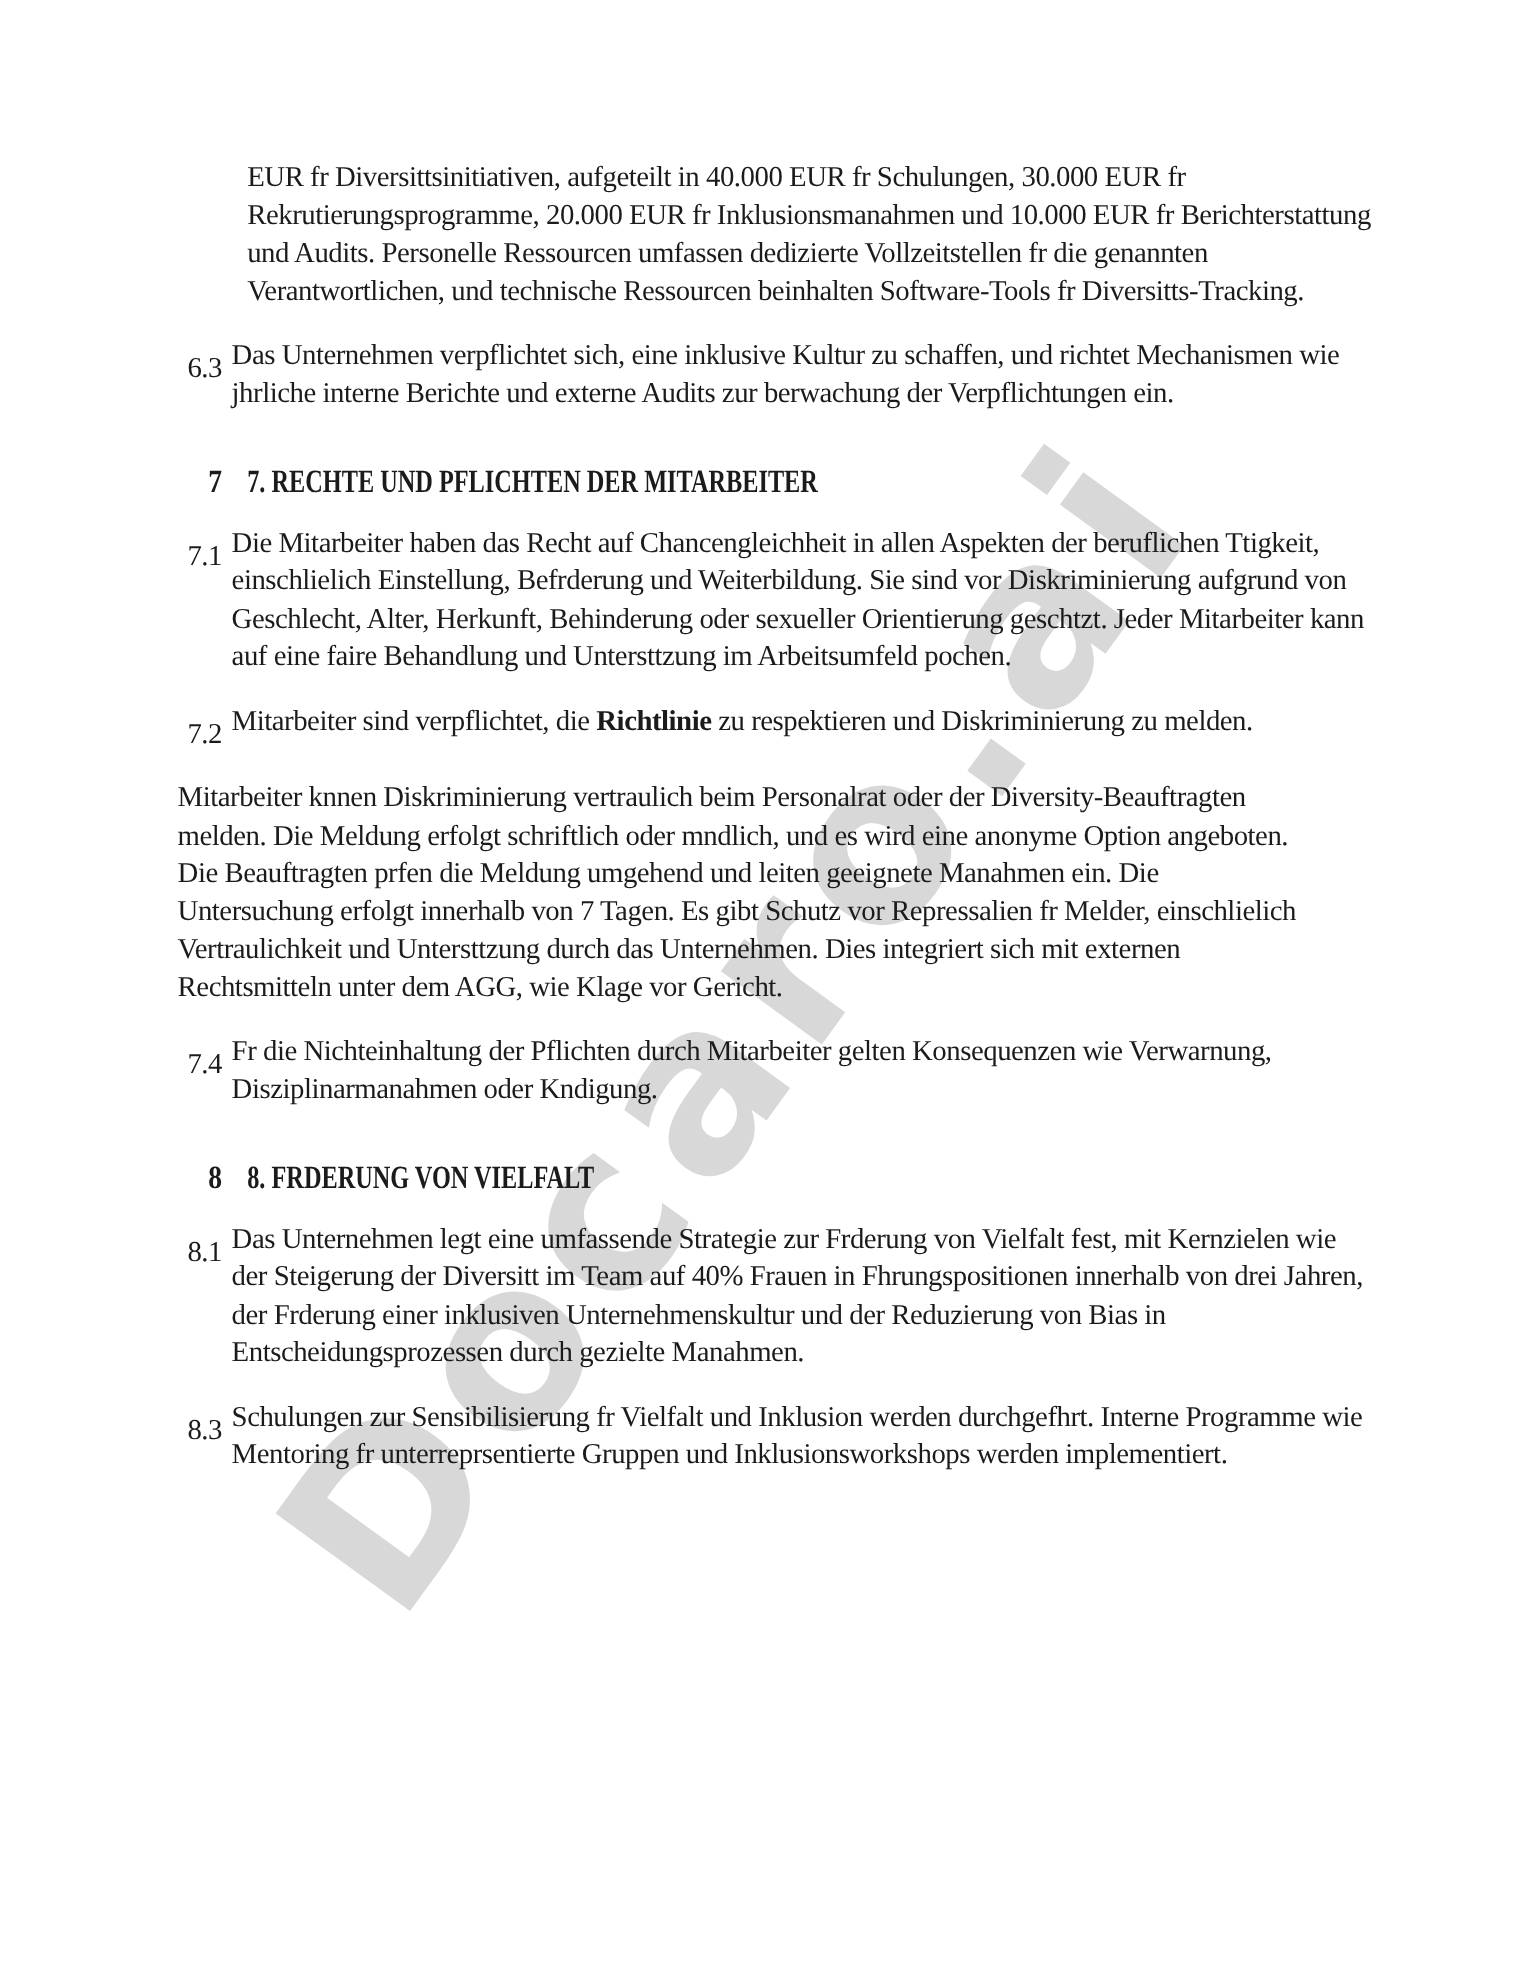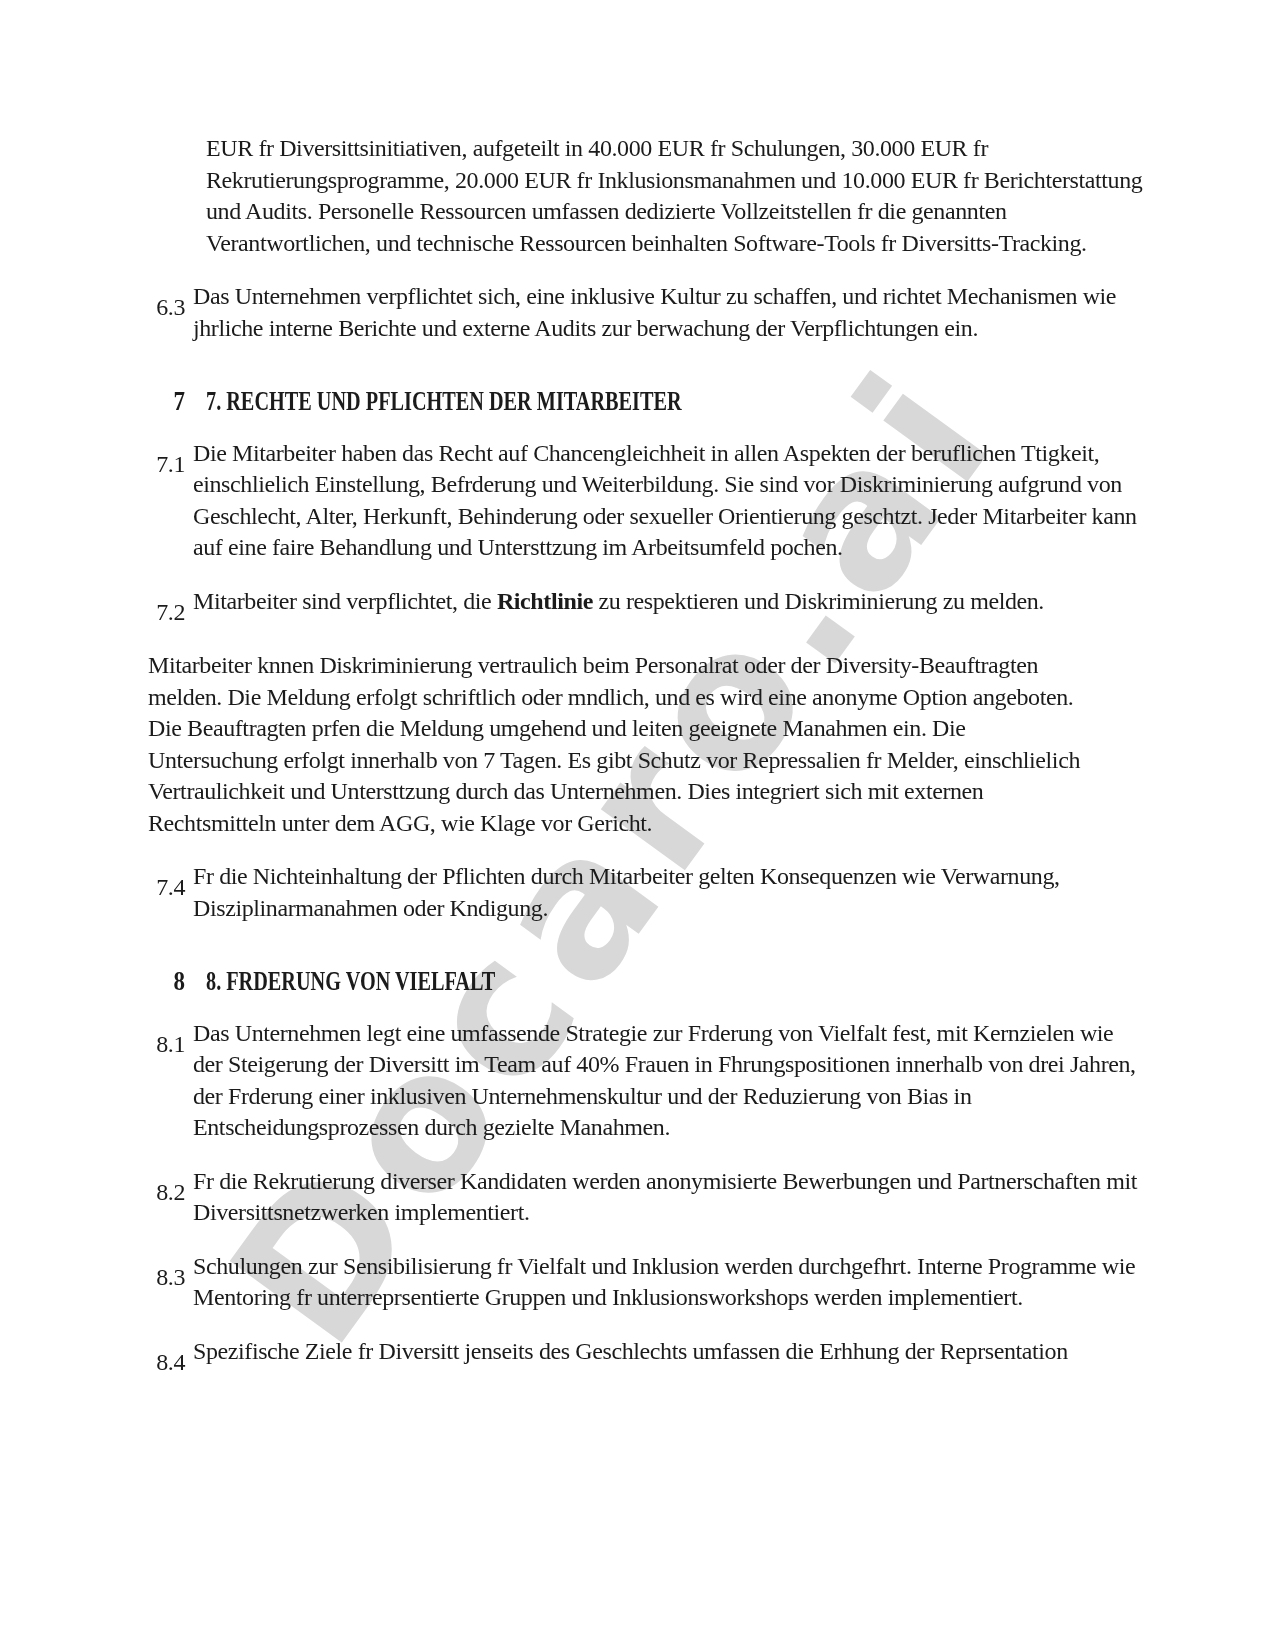--- a/index.html
+++ b/index.html
@@ -126,29 +126,21 @@
     <div class="heading">
       <span class="heading-num">8</span>
       <span class="heading-title">8. FRDERUNG VON VIELFALT</span>
     </div>
 
     <div class="clause">
       <span class="clause-num">8.1</span>
       <span class="clause-body">Das Unternehmen legt eine umfassende Strategie zur Frderung von Vielfalt fest, mit Kernzielen wie der Steigerung der Diversitt im Team auf 40% Frauen in Fhrungspositionen innerhalb von drei Jahren, der Frderung einer inklusiven Unternehmenskultur und der Reduzierung von Bias in Entscheidungsprozessen durch gezielte Manahmen.</span>
     </div>
 
-    <div class="clause">
-      <span class="clause-num">8.2</span>
-      <span class="clause-body">Fr die Rekrutierung diverser Kandidaten werden anonymisierte Bewerbungen und Partnerschaften mit Diversittsnetzwerken implementiert.</span>
-    </div>
 
     <div class="clause">
       <span class="clause-num">8.3</span>
       <span class="clause-body">Schulungen zur Sensibilisierung fr Vielfalt und Inklusion werden durchgefhrt. Interne Programme wie Mentoring fr unterreprsentierte Gruppen und Inklusionsworkshops werden implementiert.</span>
     </div>
 
-    <div class="clause">
-      <span class="clause-num">8.4</span>
-      <span class="clause-body">Spezifische Ziele fr Diversitt jenseits des Geschlechts umfassen die Erhhung der Reprsentation</span>
-    </div>
 
   </div>
 </div>
 
 </body></html>

